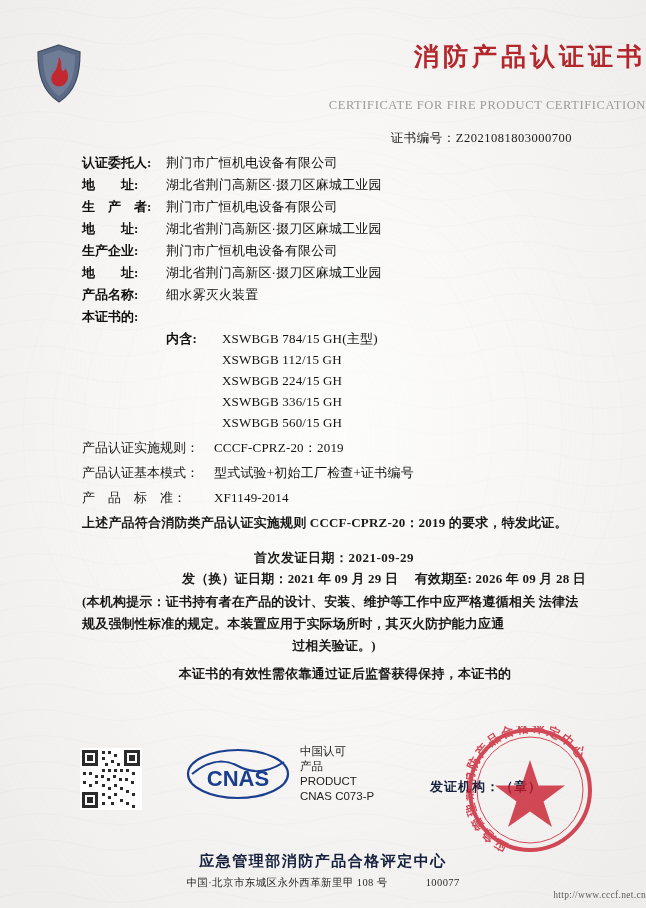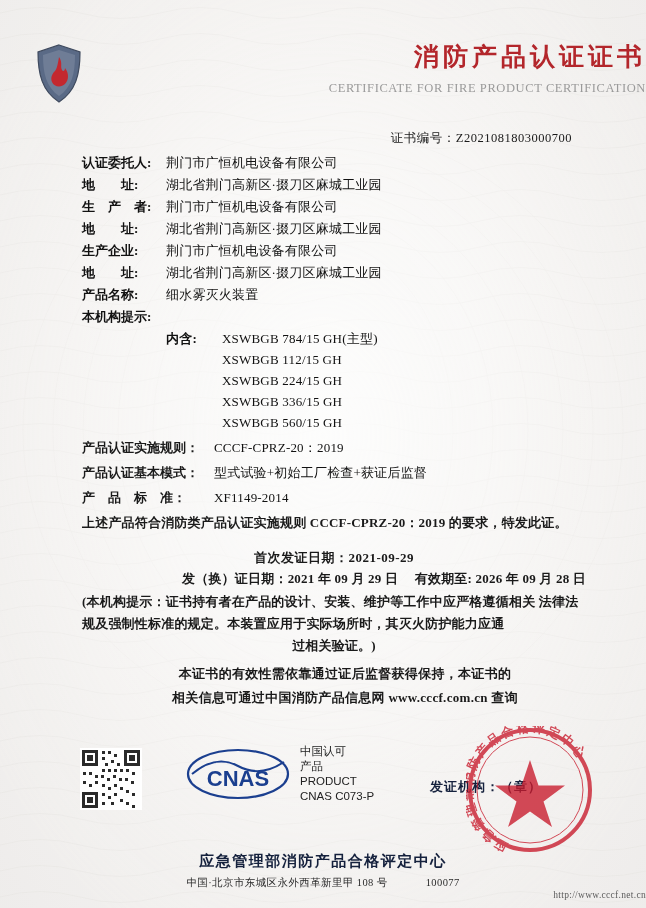--- a/index.html
+++ b/index.html
@@ -36,21 +36,21 @@
     text-align: right;
   }
   .title-cn {
     font-size: 25px;
     letter-spacing: 4px;
     color: #b3262b;
     font-weight: bold;
     font-family: "Liberation Serif", serif;
   }
   .title-en {
-    margin-top: 8px;
+    margin-top: 25px;
     font-size: 12.5px;
     letter-spacing: 0.6px;
     color: #9a9a9a;
     font-family: "Liberation Serif", serif;
   }
   .shield {
     position: absolute;
     left: 36px;
     top: 44px;
     width: 46px;
@@ -103,21 +103,21 @@
     font-weight: bold;
   }
   .rule-row {
     display: flex;
     align-items: baseline;
     height: 21px;
     margin-top: 4px;
   }
   .rule-lab {
     flex: 0 0 132px;
-    font-weight: bold;
+    font-weight: normal;
   }
   .para {
     margin-top: 4px;
     line-height: 22px;
     letter-spacing: 0.2px;
     font-weight: bold;
   }
   .firstissue {
     text-align: center;
     margin-top: 13px;
@@ -292,36 +292,36 @@
       </div>
     <div class="row">
         <div class="lab">地　　址:</div>
         <div class="val">湖北省荆门高新区·掇刀区麻城工业园</div>
       </div>
     <div class="row">
         <div class="lab">产品名称:</div>
         <div class="val">细水雾灭火装置</div>
       </div>
     <div class="row">
-        <div class="lab">本机构提示:</div>
+        <div class="lab">本证书的:</div>
       </div>
 
     <div class="sub"><span class="inc">内含:</span><span>XSWBGB  784/15 GH(主型)</span></div>
     <div class="sub"><span class="inc"></span><span>XSWBGB  112/15 GH</span></div>
     <div class="sub"><span class="inc"></span><span>XSWBGB  224/15 GH</span></div>
     <div class="sub"><span class="inc"></span><span>XSWBGB  336/15 GH</span></div>
     <div class="sub"><span class="inc"></span><span>XSWBGB  560/15 GH</span></div>
 
     <div class="rule-row">
         <div class="rule-lab">产品认证实施规则：</div>
         <div class="val">CCCF-CPRZ-20：2019</div>
       </div>
     <div class="rule-row">
         <div class="rule-lab">产品认证基本模式：</div>
-        <div class="val">型式试验+初始工厂检查+获证后监督</div>
+        <div class="val">型式试验+初始工厂检查+证书编号</div>
       </div>
     <div class="rule-row">
         <div class="rule-lab">产　品　标　准：</div>
         <div class="val">XF1149-2014</div>
       </div>
 
     <div class="para">上述产品符合消防类产品认证实施规则 CCCF-CPRZ-20：2019 的要求，特发此证。</div>
 
     <div class="firstissue">首次发证日期：2021-09-29</div>
 
@@ -329,21 +329,20 @@
 
     <div class="note">
       <span>(本机构提示：证书持有者在产品的设计、安装、维护等工作中应严格遵循相关</span>
       <span>法律法规及强制性标准的规定。本装置应用于实际场所时，其灭火防护能力应通</span>
       <span class="ind">过相关验证。)</span>
     </div>
   </div>
 
   <div class="valid">
     <div>本证书的有效性需依靠通过证后监督获得保持，本证书的</div>
-    <div>相关信息可通过中国消防产品信息网 www.cccf.com.cn 查询</div>
   </div>
 
   <svg class="qr" viewBox="0 0 62 62">
     <rect width="62" height="62" fill="#ffffff"></rect>
     <g fill="#2b2b2b">
       <rect x="2" y="2" width="16" height="16"></rect>
         <rect x="5" y="5" width="10" height="10" fill="#fff"></rect>
         <rect x="7" y="7" width="6" height="6"></rect>
       <rect x="44" y="2" width="16" height="16"></rect>
         <rect x="47" y="5" width="10" height="10" fill="#fff"></rect>

